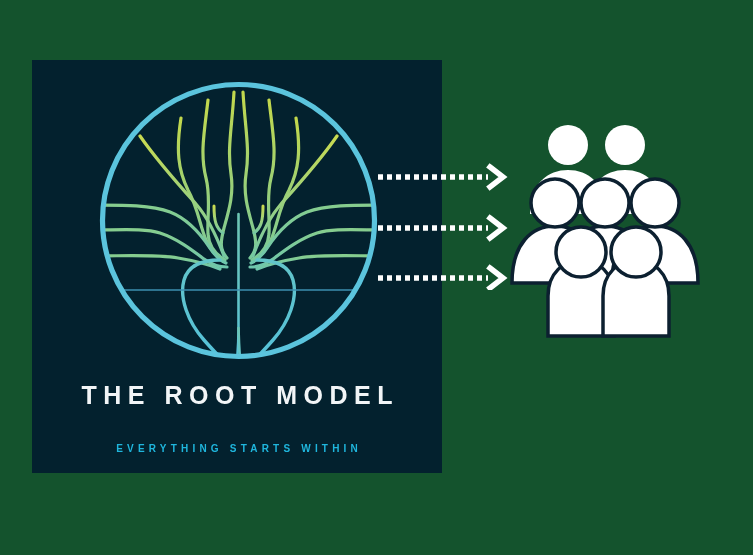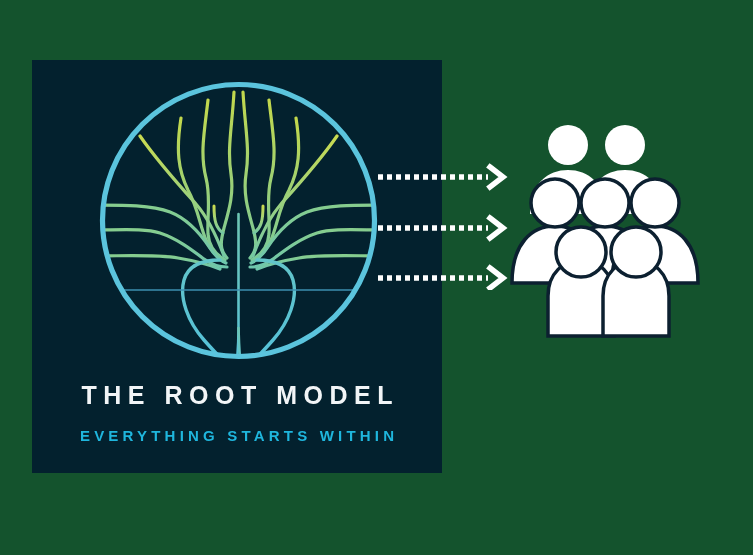--- a/index.html
+++ b/index.html
@@ -52,25 +52,25 @@
     font-size: 25px;
     font-weight: bold;
     letter-spacing: 6.5px;
     line-height: 30px;
     margin: 0;
     text-indent: 6.5px;
     white-space: nowrap;
   }
   #brand-tagline {
     color: #1fb6dd;
-    font-size: 15px;
+    font-size: 10px;
     font-weight: bold;
     letter-spacing: 4.2px;
     line-height: 16px;
-    margin: 18px 0 0 0;
+    margin: 31px 0 0 0;
     text-indent: 4.2px;
     white-space: nowrap;
   }
   
   #arrow-group {
     position: absolute;
     left: 378px;
     top: 160px;
     width: 132px;
     height: 130px;

